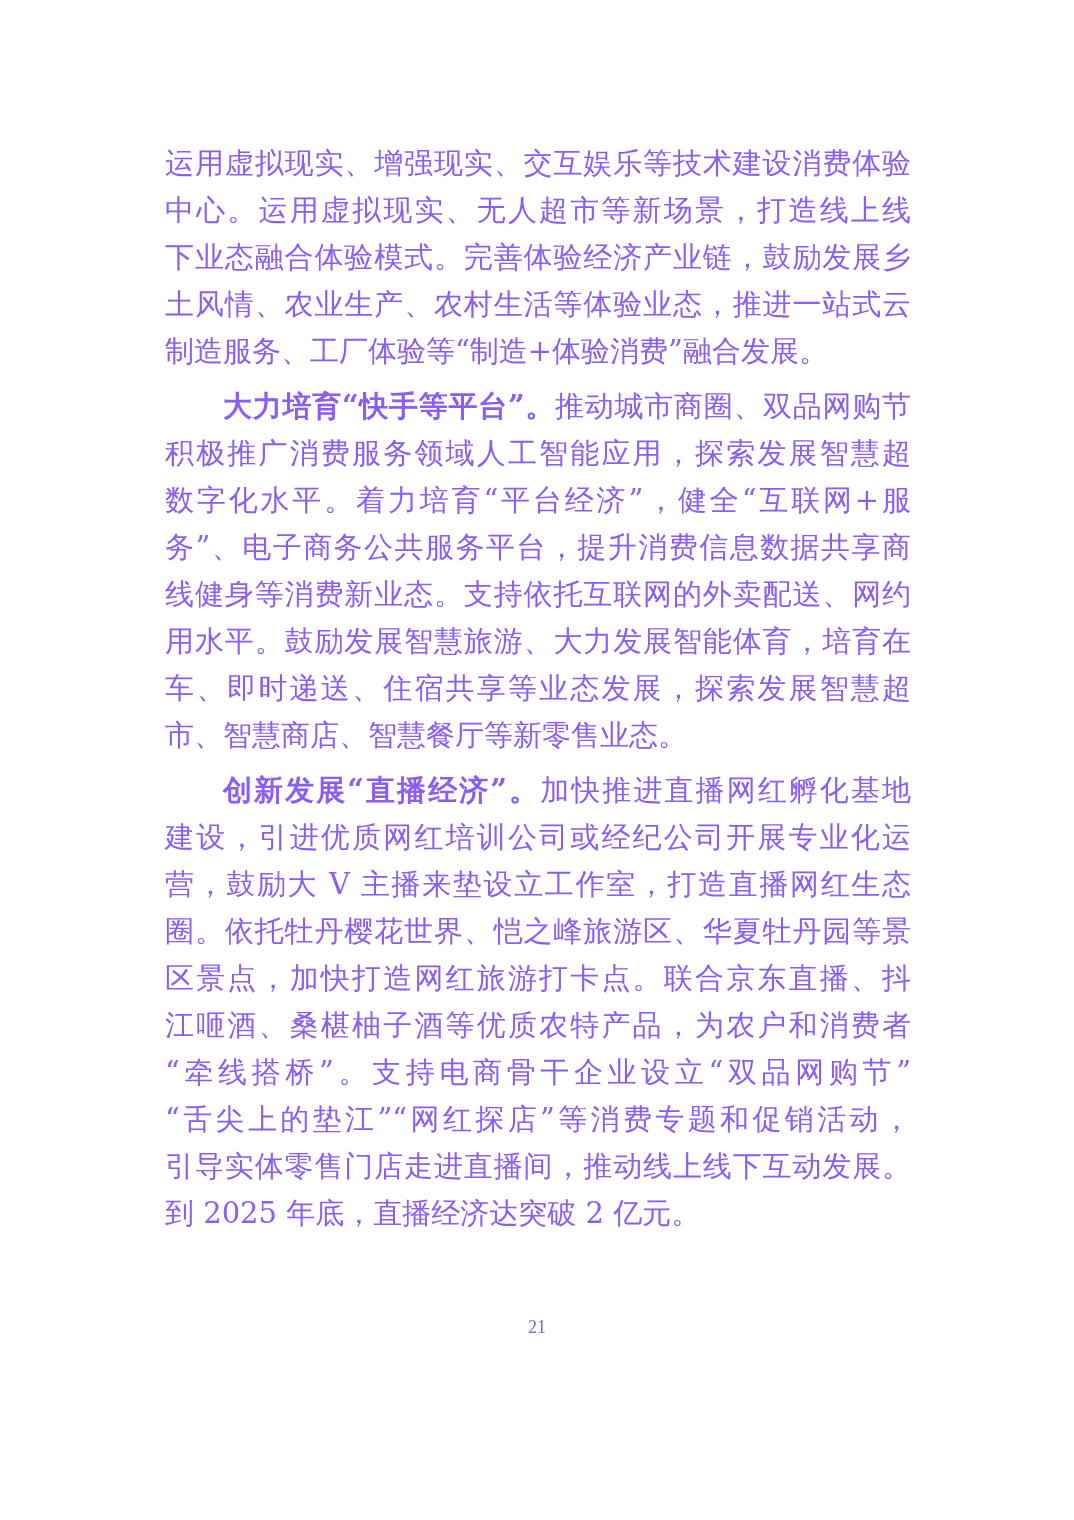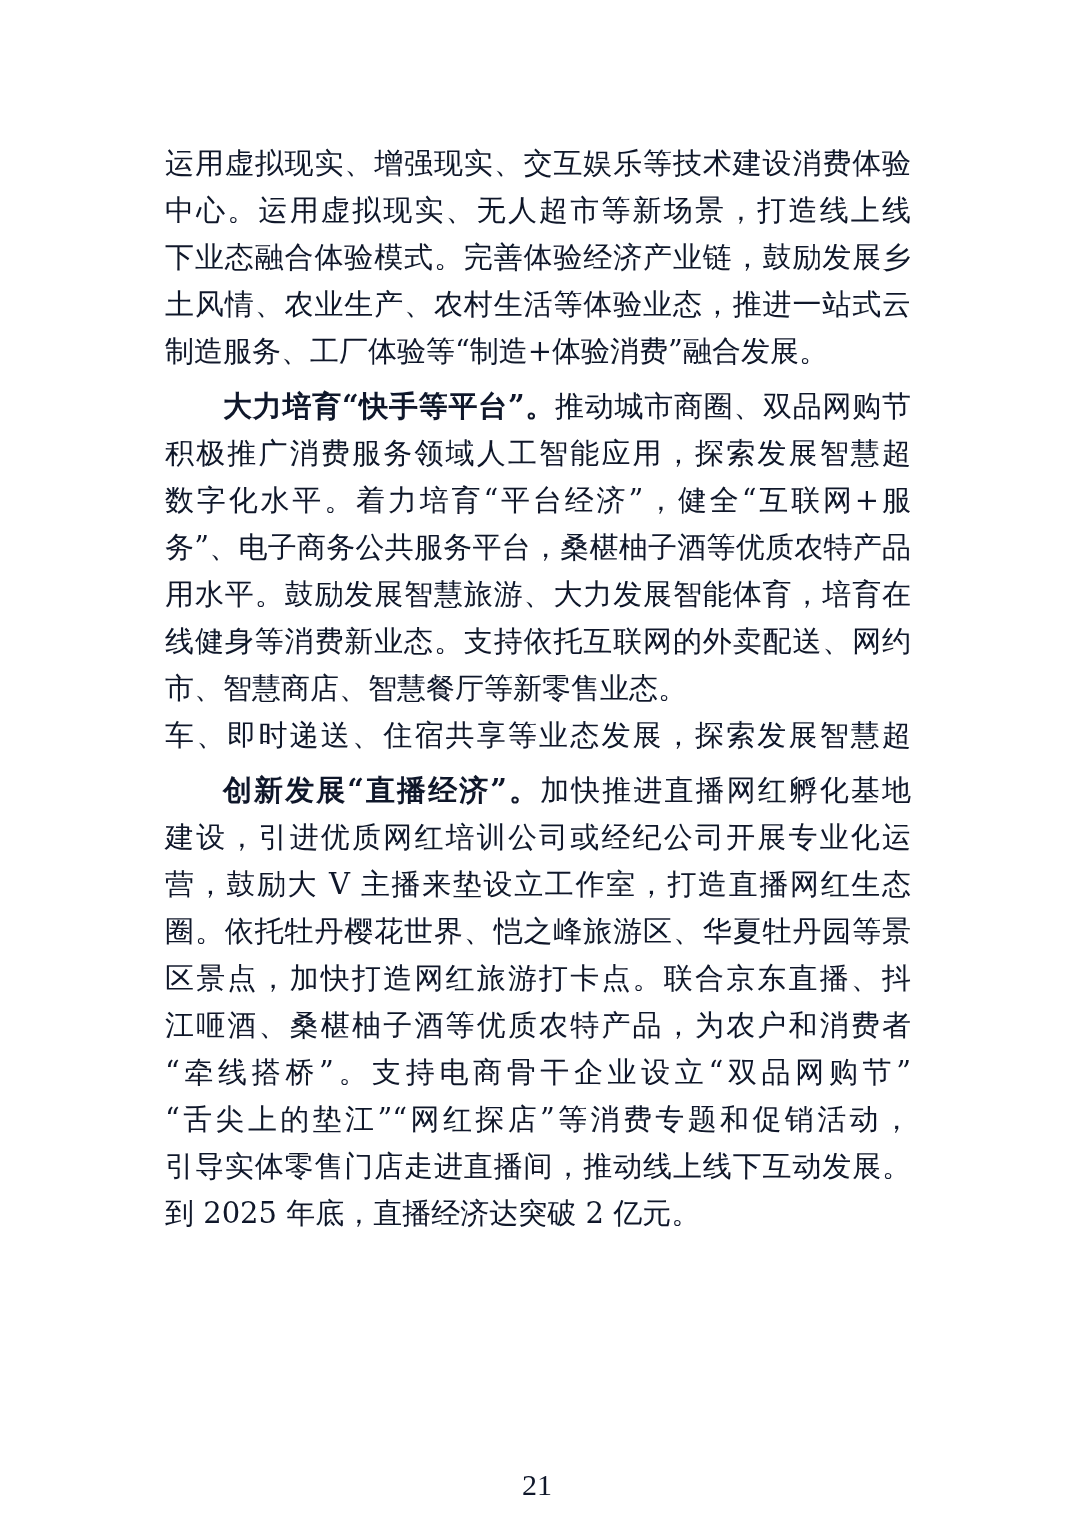--- a/index.html
+++ b/index.html
@@ -1,35 +1,35 @@
 <!DOCTYPE html>
 <html><head>
   <meta charset="utf-8">
   <style>
     html, body { margin: 0; padding: 0; background: #ffffff; }
     body { width: 1074px; height: 1520px; position: relative; overflow: hidden; }
     .page {
       position: absolute; left: 0; top: 0; width: 1074px; height: 1520px;
-      background: #ffffff; color: #0f172a;
+      background: #ffffff; color: #8b5cf6;
       font-family: "DejaVu Serif", "Liberation Serif", serif;
     }
     .body-text { position: absolute; left: 165px; top: 140px; width: 746px; }
     .line {
       display: block; height: 47px; line-height: 47px;
       font-size: 29px; white-space: nowrap;
       text-align: justify; text-align-last: justify;
       letter-spacing: 0px;
     }
     .line.last { text-align-last: left; }
     .gap { height: 8px; }
     .indent { padding-left: 58px; }
     .lead { font-weight: bold; }
     .page-number {
-      position: absolute; left: 0; width: 1074px; top: 1468px;
-      text-align: center; font-size: 30px;
+      position: absolute; left: 0; width: 1074px; top: 1317px;
+      text-align: center; font-size: 18px;
       font-family: "Liberation Serif", "DejaVu Serif", serif;
     }
   </style>
 </head>
 <body>
 
 <div class="page">
   <div class="body-text">
 
     <div>
@@ -38,25 +38,25 @@
       <span class="line">下业态融合体验模式。完善体验经济产业链，鼓励发展乡</span>
       <span class="line">土风情、农业生产、农村生活等体验业态，推进一站式云</span>
       <span class="line last">制造服务、工厂体验等“制造+体验消费”融合发展。</span>
     </div>
     <div class="gap"></div>
 
     <div>
       <span class="line indent"><b class="lead">大力培育“快手等平台”。</b><span>推动城市商圈、双品网购节</span></span>
       <span class="line">积极推广消费服务领域人工智能应用，探索发展智慧超</span>
       <span class="line">数字化水平。着力培育“平台经济”，健全“互联网+服</span>
-      <span class="line">务”、电子商务公共服务平台，桑椹柚子酒等优质农特产品</span>
+      <span class="line">务”、电子商务公共服务平台，提升消费信息数据共享商</span>
+      <span class="line">线健身等消费新业态。支持依托互联网的外卖配送、网约</span>
       <span class="line">用水平。鼓励发展智慧旅游、大力发展智能体育，培育在</span>
-      <span class="line">线健身等消费新业态。支持依托互联网的外卖配送、网约</span>
+      <span class="line">车、即时递送、住宿共享等业态发展，探索发展智慧超</span>
       <span class="line last">市、智慧商店、智慧餐厅等新零售业态。</span>
-      <span class="line">车、即时递送、住宿共享等业态发展，探索发展智慧超</span>
     </div>
     <div class="gap"></div>
 
     <div>
       <span class="line indent"><b class="lead">创新发展“直播经济”。</b><span>加快推进直播网红孵化基地</span></span>
       <span class="line">建设，引进优质网红培训公司或经纪公司开展专业化运</span>
       <span class="line">营，鼓励大 V 主播来垫设立工作室，打造直播网红生态</span>
       <span class="line">圈。依托牡丹樱花世界、恺之峰旅游区、华夏牡丹园等景</span>
       <span class="line">区景点，加快打造网红旅游打卡点。联合京东直播、抖</span>
       <span class="line">江咂酒、桑椹柚子酒等优质农特产品，为农户和消费者</span>

